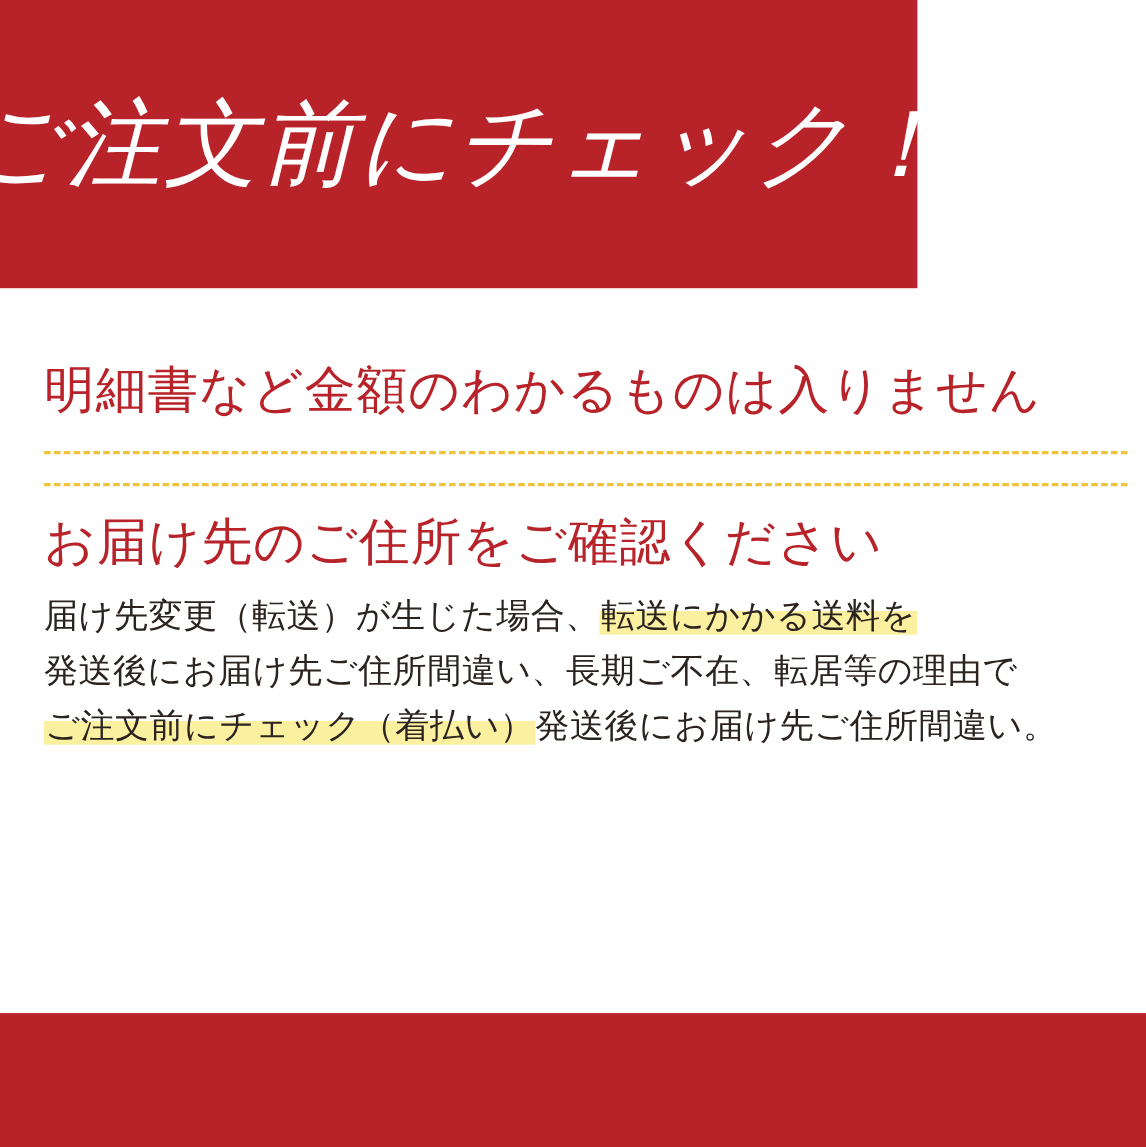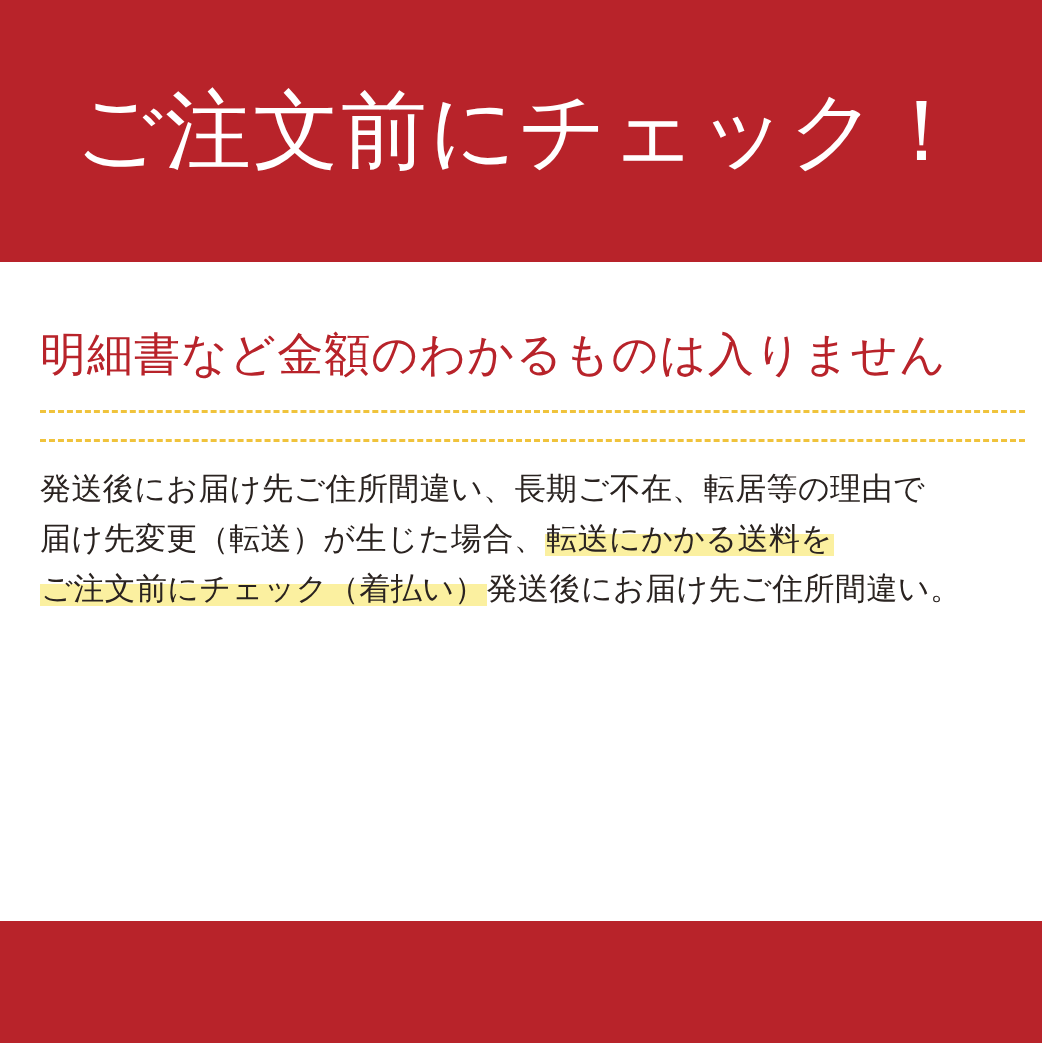--- a/index.html
+++ b/index.html
@@ -17,26 +17,27 @@
     position: relative;
     width: 1042px;
     height: 1043px;
     background: #ffffff;
     box-sizing: border-box;
   }
   .top-bar {
     position: absolute;
     left: 0;
     top: 0;
-    width: 1042px;
+    width: 834px;
     height: 262px;
     background: #b8232a;
     display: flex;
     align-items: center;
     justify-content: center;
+    font-style: italic;
   }
   .top-title {
     color: #ffffff;
     font-family: "Liberation Serif", serif;
     font-size: 86px;
     line-height: 1.1;
     letter-spacing: 2px;
     white-space: nowrap;
     font-weight: 400;
   }
@@ -116,27 +117,28 @@
     <div class="section s1">
       <div class="heading">明細書など金額のわかるものは入りません</div>
     </div>
 
     <div class="divider"></div>
 
 
     <div class="divider"></div>
 
     <div class="section s3">
+      <div class="heading">お届け先のご住所をご確認ください</div>
+
+      <p class="body-line">
+        <span>届け先変更（転送）が生じた場合、</span><span class="hl">転送にかかる送料を</span>
+      </p>
 
       <p class="body-line">
         <span>発送後にお届け先ご住所間違い、長期ご不在、転居等の理由で</span>
-      </p>
-
-      <p class="body-line">
-        <span>届け先変更（転送）が生じた場合、</span><span class="hl">転送にかかる送料を</span>
       </p>
 
       <p class="body-line">
         <span class="hl">ご注文前にチェック（着払い）</span><span>発送後にお届け先ご住所間違い。</span>
       </p>
     </div>
 
   </div>
 
   <div class="bottom-bar"></div>

